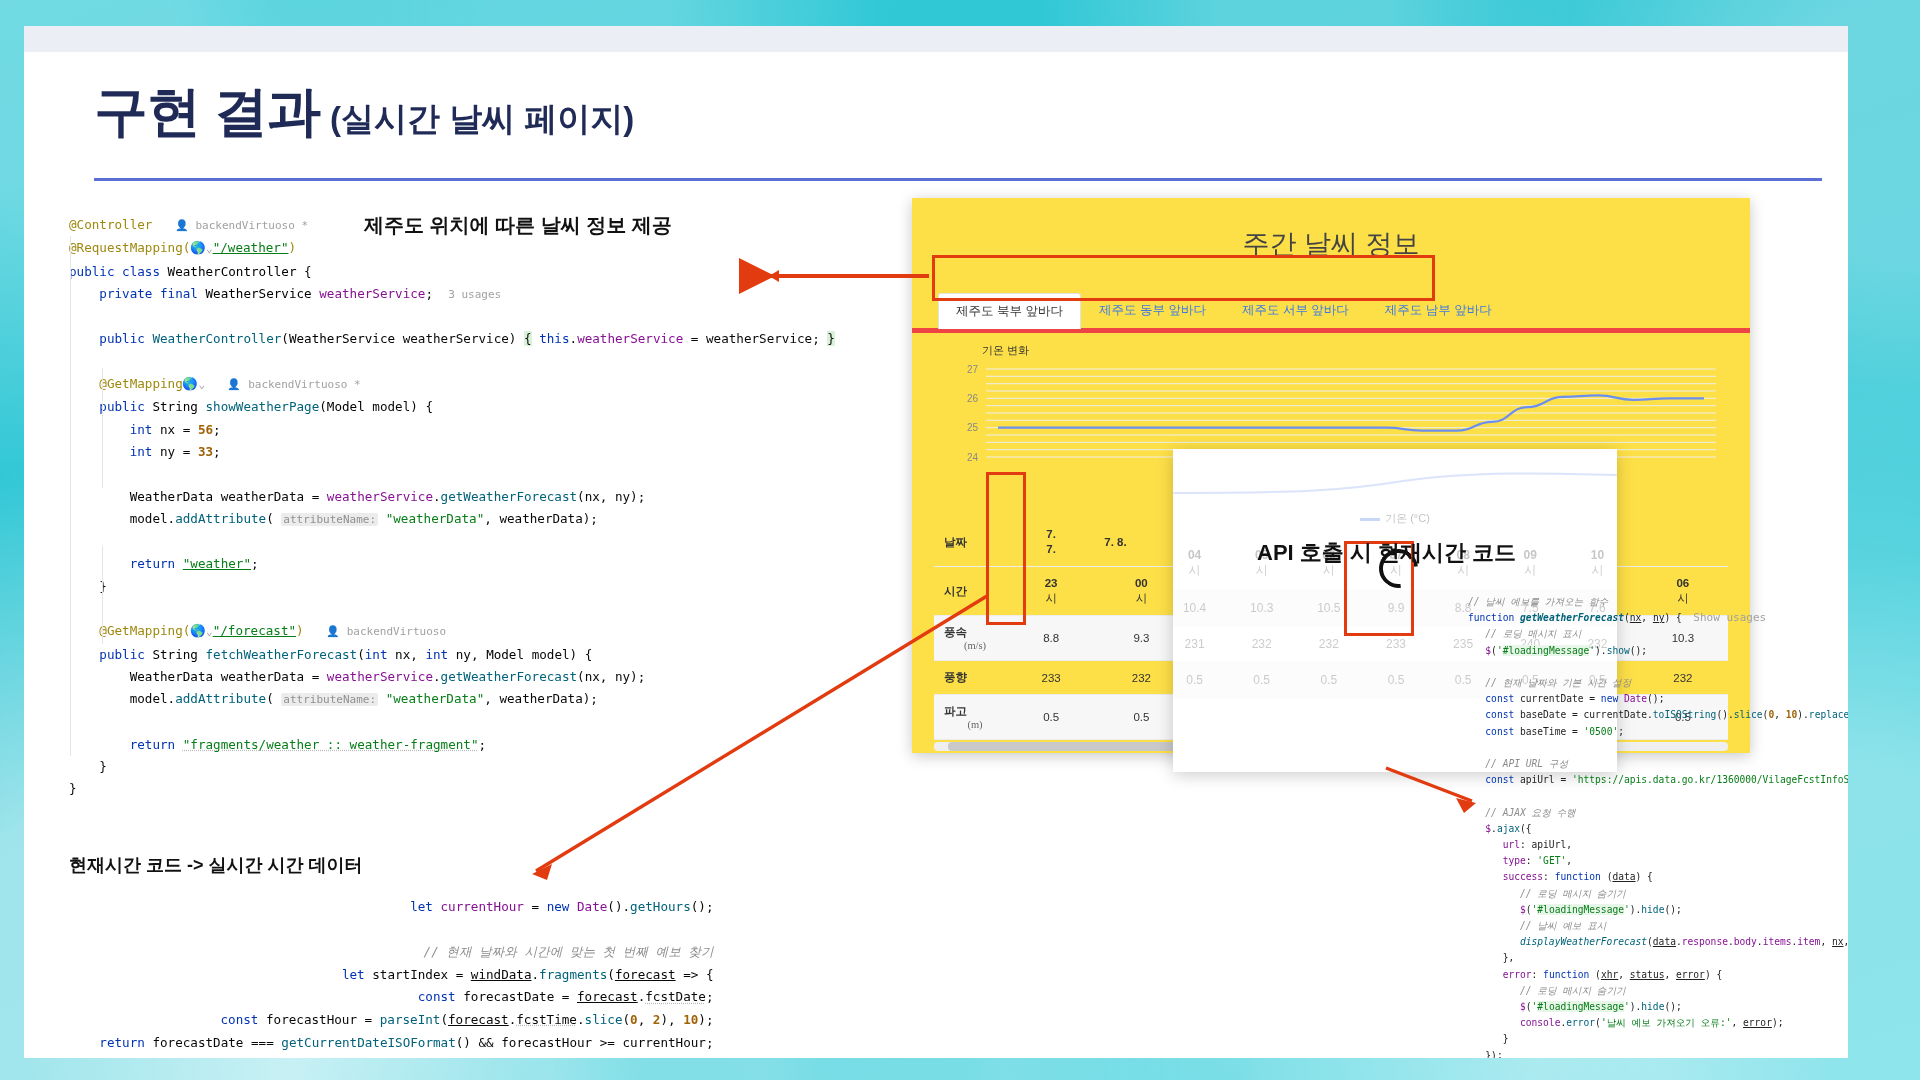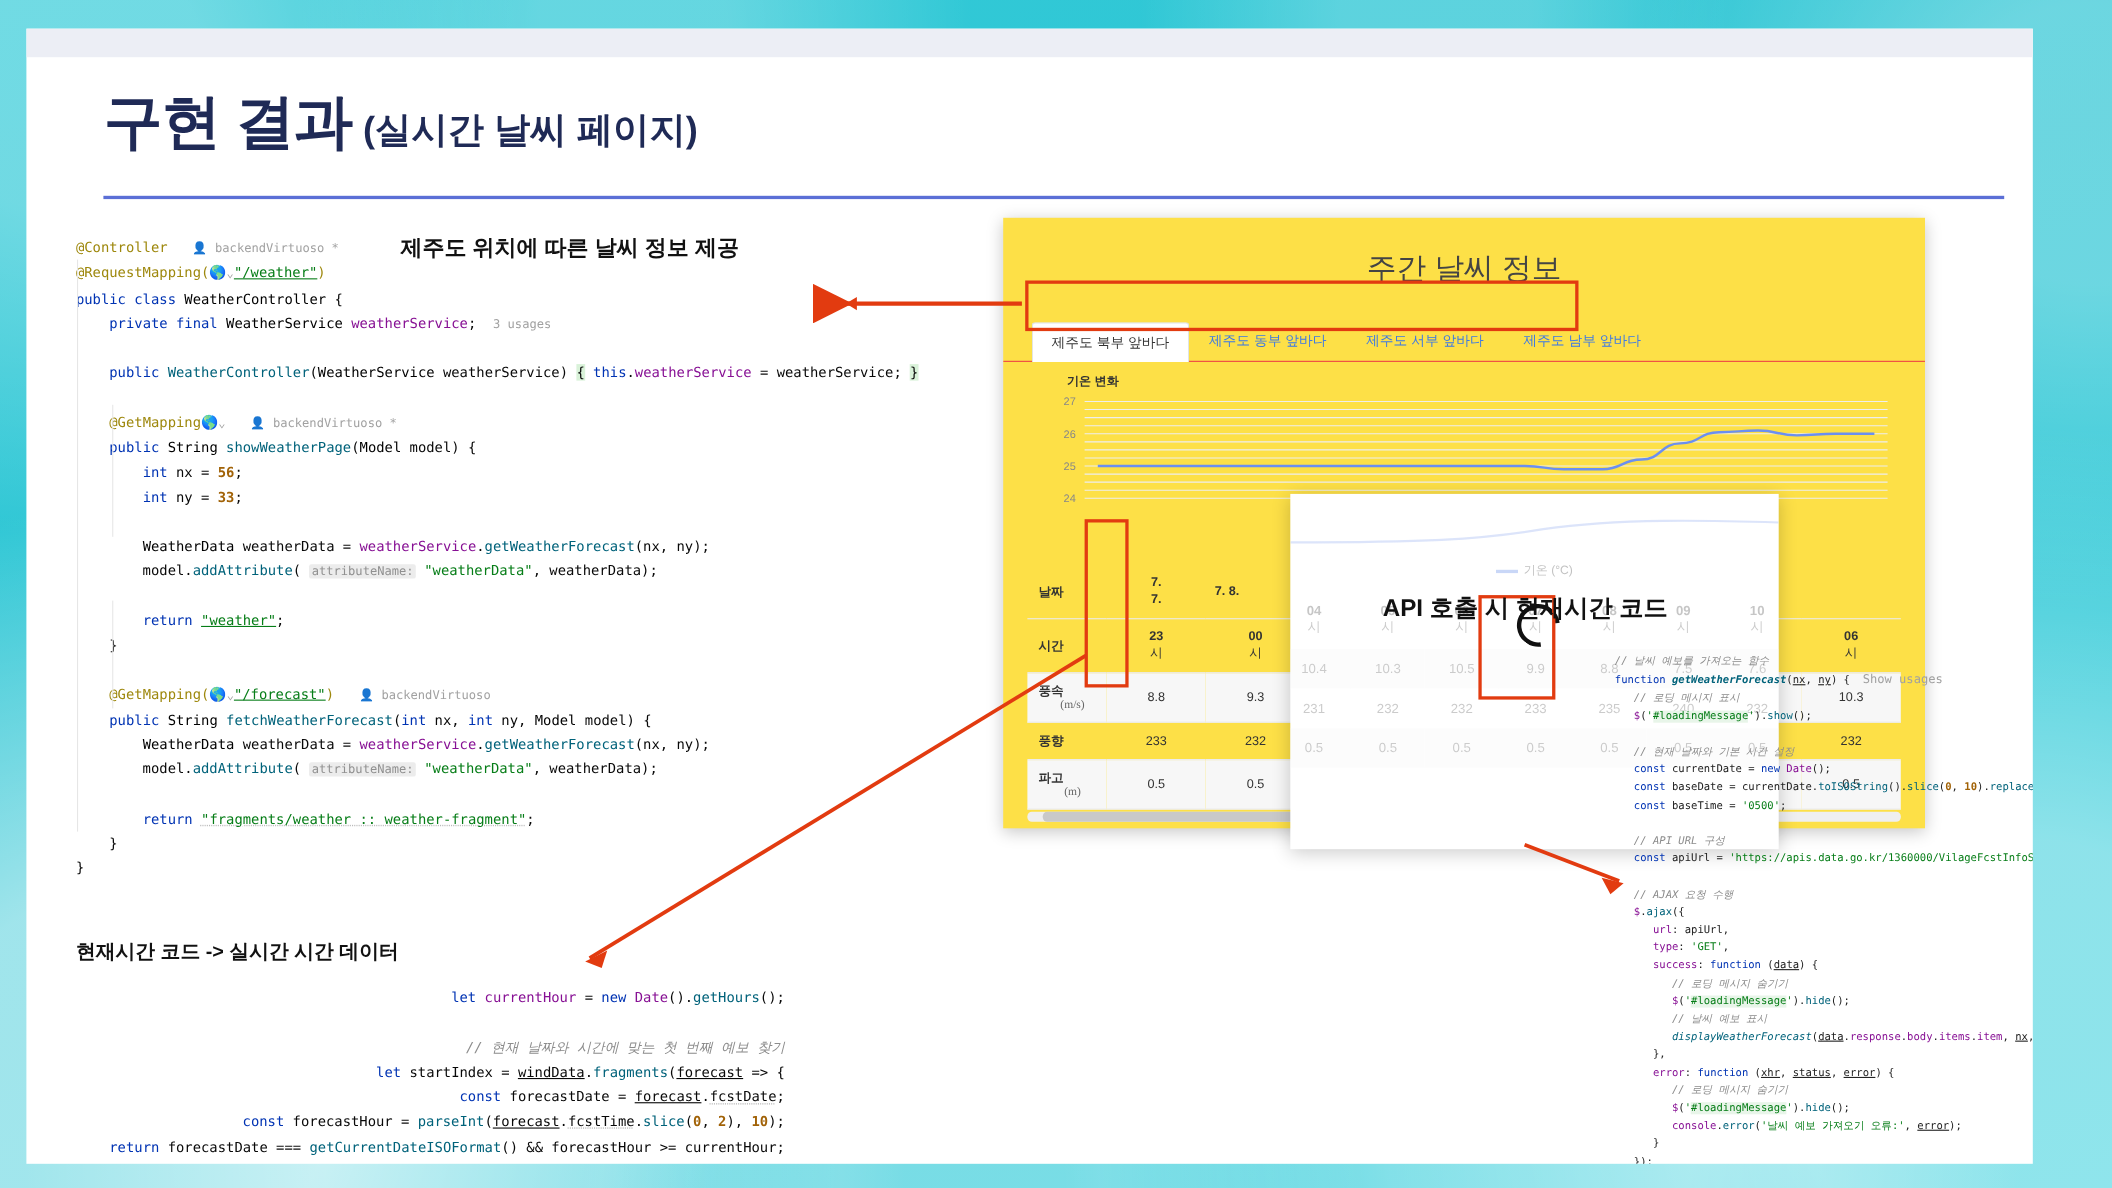--- a/index.html
+++ b/index.html
@@ -95,33 +95,33 @@
   #weather-card{
     position:absolute;left:888px;top:160px;width:838px;height:555px;
     background:#fde047;box-shadow:0 3px 14px rgba(0,0,0,.22);
     overflow:hidden;
     margin-top:12px;
   }
   #weather-title{
     text-align:center;font-size:27px;color:#444;margin-top:28px;font-weight:400;
   }
   .tabs{
-    display:flex;margin-top:30px;border-bottom:1px solid #ef4444;padding-left:26px;
+    display:flex;margin-top:30px;border-bottom:5px solid #ef4444;padding-left:26px;
   }
   .tab{
     font-size:12.5px;padding:9px 17px;color:#3b78e7;cursor:pointer;
     border:1px solid transparent;border-bottom:none;
   }
   .tab.active{
     color:#333;background:#fff;border-color:#dfe3e6;
     border-radius:3px 3px 0 0;position:relative;top:1px;
   }
   #chart-area{position:relative;margin:18px 26px 0 26px;height:132px;}
   #chart-title{
-    position:absolute;left:32px;top:-8px;font-size:11px;font-weight:bold;color:#333;
+    position:absolute;left:44px;top:-8px;font-size:11px;font-weight:normal;color:#333;
   }
   .chart-svg{position:absolute;left:0;top:8px;}
   #chart-legend{
     text-align:center;font-size:11px;color:#444;margin-top:4px;
   }
   .legend-swatch{display:inline-block;width:22px;height:3px;background:#6b8ff0;vertical-align:middle;margin-right:6px;}
 
   
   #fc-table{
     margin:16px 22px 0 22px;font-size:11.5px;color:#333;border-collapse:collapse;width:794px;

